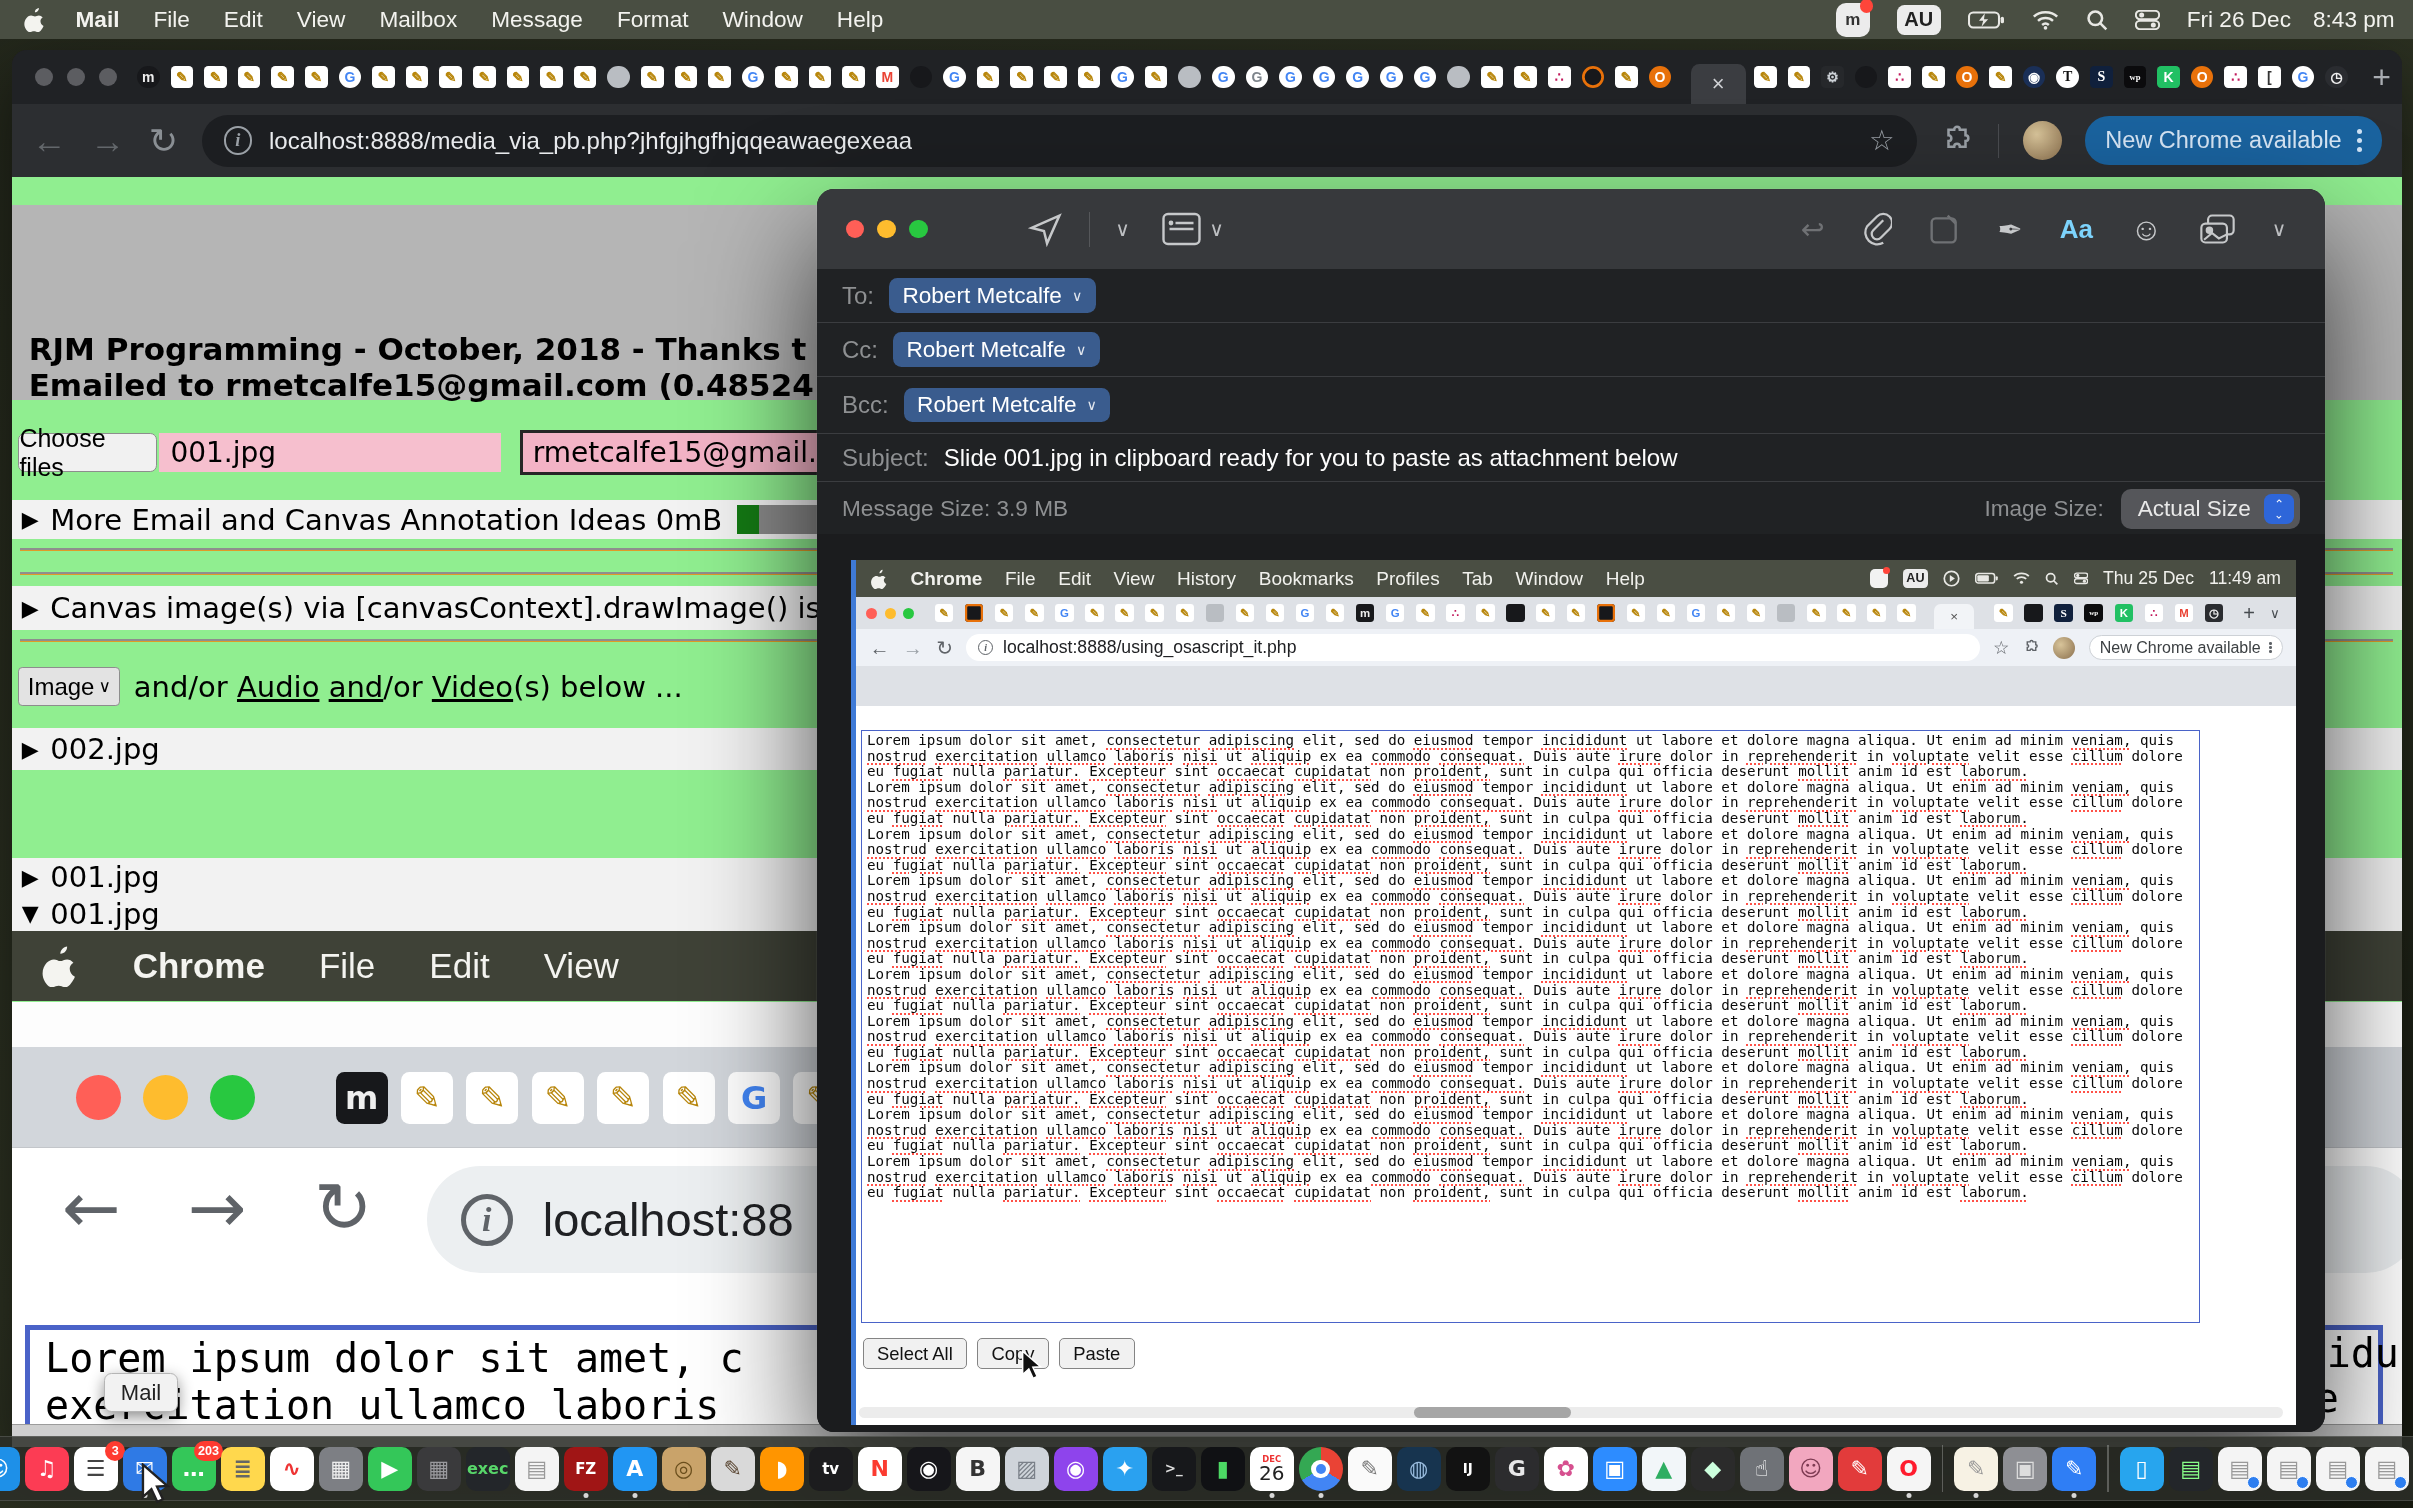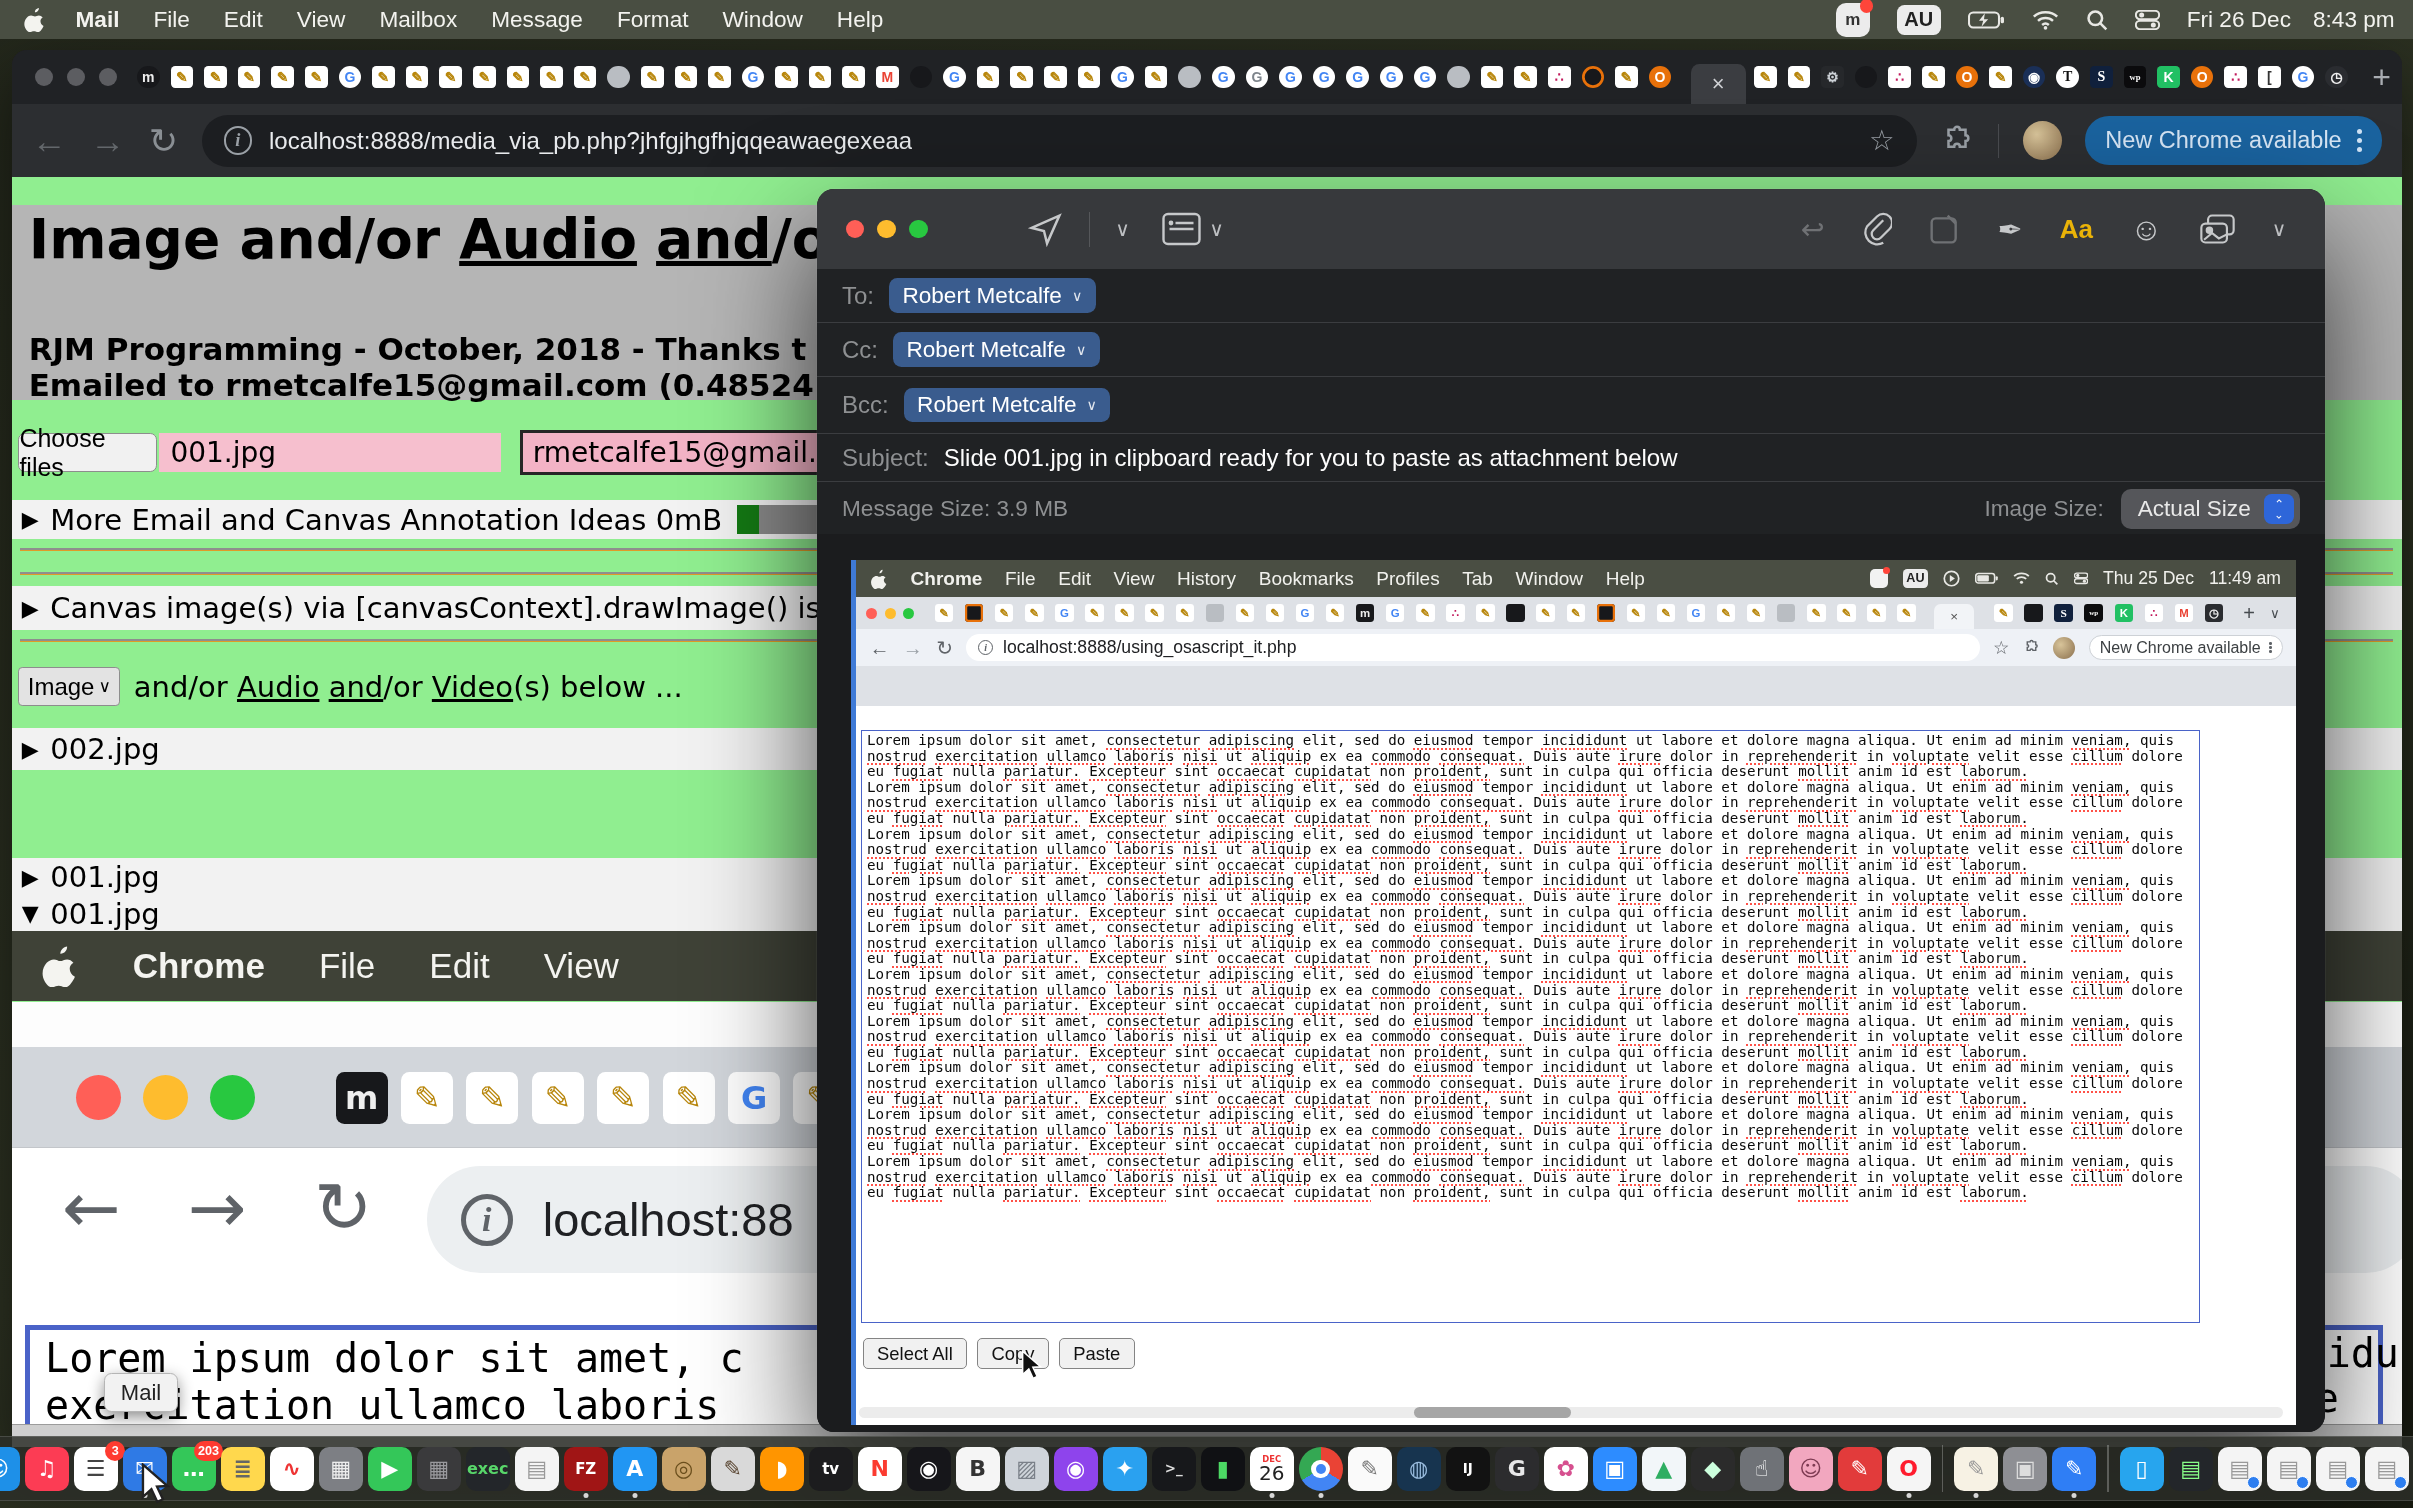--- a/index.html
+++ b/index.html
@@ -107,21 +107,21 @@
   
   .mail{position:absolute;left:817px;top:189px;width:1508px;height:1243px;border-radius:17px;overflow:hidden;
     background:#202224;box-shadow:0 50px 117px rgba(0,0,0,.7),0 0 0 0.8px rgba(255,255,255,.09);z-index:5;}
   .mwtitle{position:absolute;left:0;top:0;right:0;height:80px;background:#37393c;display:flex;align-items:center;padding:0 27px;}
   .mwtitle .lights{margin:0 0 0 1.7px;}
   .mwic{color:#c6c8ca;flex:none;}
   .mwic.dim{color:#6f7174;}
   .chev{font-size:20px;color:#bdbfc2;}
   .mwsep{width:1.7px;height:35px;background:#55575a;margin:0 25px;}
   .mwright{margin-left:auto;display:flex;align-items:center;gap:37px;padding-right:11.7px;}
-  .aa{font-size:26px;color:#eab308;font-weight:700;}
+  .aa{font-size:26px;color:#7dd3fc;font-weight:700;}
   .frow{display:flex;align-items:center;height:54px;border-bottom:0.8px solid #3b3d40;padding:0 25px;font-size:24px;}
   .flabel{color:#8e9092;margin-right:15px;}
   .token{background:#3a5c8e;color:#fff;border-radius:8.4px;padding:4.2px 13.4px;font-size:22.6px;display:flex;align-items:center;gap:10px;}
   .token .tchev{font-size:14.2px;opacity:.85;}
   .subjval{color:#fdfdfd;}
   .sizerow{height:54px;border-bottom:0.8px solid #3b3d40;display:flex;align-items:center;padding:0 25px;font-size:22.6px;color:#8e9092;}
   .isgroup{margin-left:auto;display:flex;align-items:center;gap:17px;}
   .ispill{height:40px;background:#55565a;border-radius:10px;display:flex;align-items:center;gap:13.4px;padding:0 5.9px 0 17px;color:#e9e9e9;}
   .stepper{width:30px;height:30px;border-radius:7.5px;background:#2e66d9;color:#fff;display:flex;flex-direction:column;
     align-items:center;justify-content:center;font-size:11.7px;line-height:11px;}
@@ -339,21 +339,20 @@
         <div class="kebab">
             <span></span>
             <span></span>
             <span></span>
           </div>
       </div>
     </div>
 
     <div class="page">
       <div class="selblock">
-        <div class="h1" id="heading"><span>Image and/or </span><span class="u">Audio</span><span> </span><span class="u">and</span><span>/o</span></div>
         <div class="sub" style="top:126px">RJM Programming - October, 2018 - Thanks t</div>
         <div class="sub" style="top:162px">Emailed to rmetcalfe15@gmail.com (0.48524</div>
       </div>
       <div class="filerow">
         <div class="choosebtn">Choose files</div>
         <div class="fileinput">001.jpg</div>
         <div class="emailinput">rmetcalfe15@gmail.com</div>
       </div>
       <div class="wrow" style="top:323px;height:39px">
         <span class="tri">▶</span>

